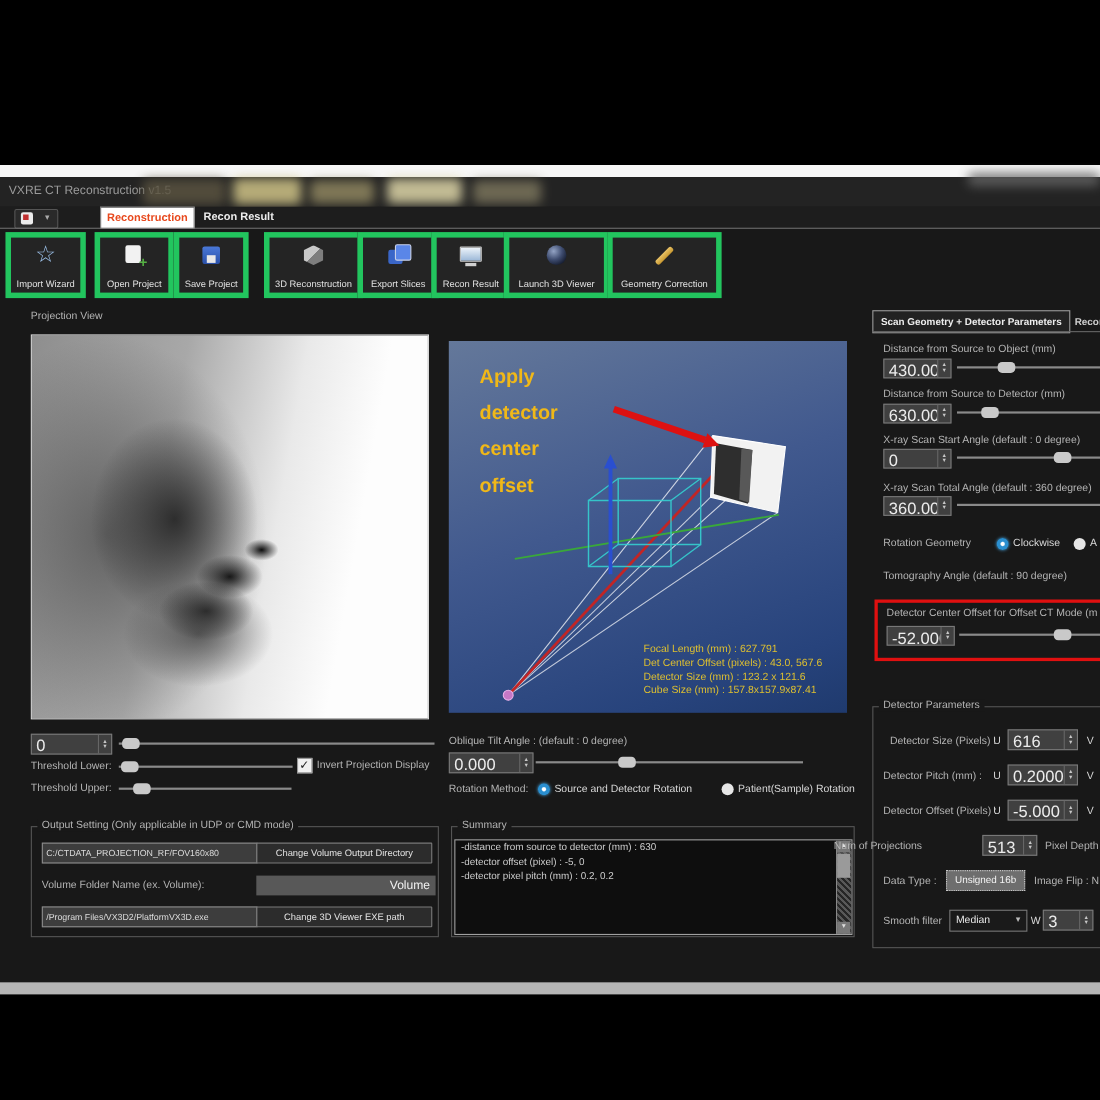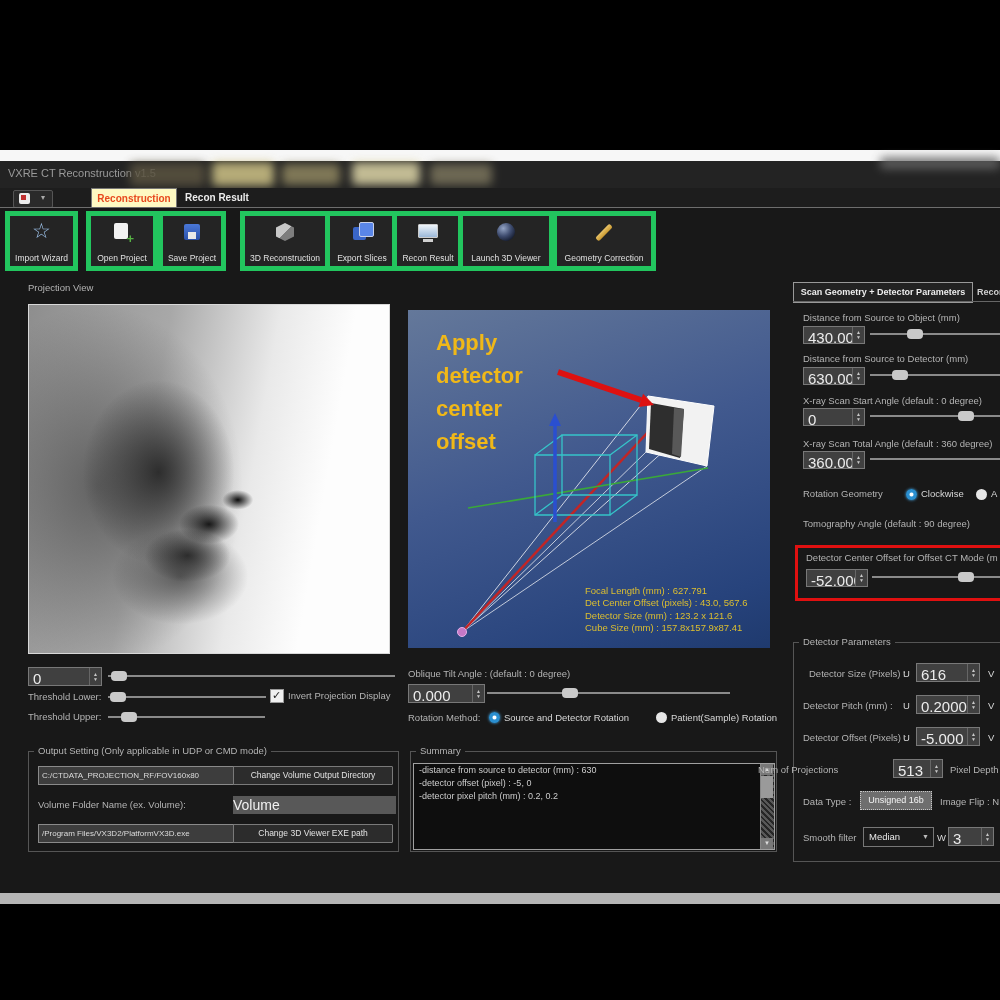--- a/index.html
+++ b/index.html
@@ -14,21 +14,21 @@
   #titlebar{left:0;top:161px;width:1000px;height:27px;background:#232323}
   #win-title{left:8px;top:167px;font-size:11px;color:#9a9a9a;white-space:nowrap}
   .blob{position:absolute;filter:blur(5px);opacity:.85;border-radius:4px}
   #tabrow{left:0;top:188px;width:1000px;height:19px;background:#1d1d1d}
   #tabline{left:0;top:207px;width:1000px;height:1px;background:#6e6e6e}
   #minibtn{left:13px;top:190px;width:38px;height:16px;background:#2a2a2a;border:1px solid #555;border-radius:2px}
   .i-flag{position:absolute;left:5px;top:2px;width:11px;height:11px;background:#ececec;border-radius:2px}
   .i-flag::after{content:"";position:absolute;left:2px;top:2px;width:5px;height:5px;background:#c03030}
   #minicaret{left:27px;top:2px;position:absolute;font-size:8px;color:#aaa}
   .tab{position:absolute;top:188px;height:19px;line-height:19px;text-align:center;font-size:10px;font-weight:bold}
-  #tab-recon{left:91px;width:84px;background:#fef9c3;border:1px solid #777;border-bottom:none;color:#e8491e}
+  #tab-recon{left:91px;width:84px;background:#ffffff;border:1px solid #777;border-bottom:none;color:#e8491e}
   #tab-result{left:178px;width:78px;color:#ececec}
   
   .tbtn{position:absolute;top:211px;height:50px;background:#242424;border:5px solid #22c55e}
   .tbtn .cap{position:absolute;bottom:3px;left:0;width:100%;text-align:center;font-size:8.5px;color:#e0e0e0;white-space:nowrap}
   .icon{position:relative;width:22px;height:22px;margin:5px auto 0}
   .i-star::before{content:"☆";position:absolute;left:0;top:-2px;width:22px;text-align:center;font-size:21px;color:#9cc0e8}
   .i-open::before{content:"";position:absolute;left:3px;top:2px;width:14px;height:16px;background:#f2f2f2;border-radius:2px}
   .i-open::after{content:"+";position:absolute;right:-1px;bottom:-3px;color:#55b043;font-weight:bold;font-size:13px}
   .i-floppy::before{content:"";position:absolute;left:3px;top:3px;width:16px;height:16px;background:linear-gradient(#4a78d8,#2a50a8);border-radius:2px}
   .i-floppy::after{content:"";position:absolute;left:7px;top:11px;width:8px;height:7px;background:#e8e8e8}
@@ -62,21 +62,21 @@
   #xray{left:28px;top:304px;width:360px;height:348px;border:1px solid #d8d8d8;background:
     radial-gradient(22px 14px at 58% 56%, rgba(0,0,0,.95), transparent 70%),
     radial-gradient(40px 26px at 50% 63%, rgba(8,8,8,.9), transparent 75%),
     radial-gradient(55px 34px at 44% 72%, rgba(30,30,30,.85), transparent 78%),
     radial-gradient(95px 115px at 36% 48%, rgba(38,38,38,.92), transparent 80%),
     radial-gradient(85px 60px at 42% 78%, rgba(70,70,70,.8), transparent 80%),
     radial-gradient(165px 205px at 19% 52%, rgba(95,95,95,.95), transparent 88%),
     linear-gradient(100deg,#8e8e8e 0%,#a8a8a8 34%,#e9e9e9 60%,#fdfdfd 78%)}
   #view3d{left:408px;top:310px;width:362px;height:338px;background:
     linear-gradient(160deg,#64789a 0%,#41598e 45%,#27437c 85%,#1f3a6e 100%)}
-  #annot{left:436px;top:326px;font-size:22px;line-height:33px;font-weight:bold;color:#f0b818;white-space:nowrap}
+  #annot{left:436px;top:326px;font-size:18px;line-height:33px;font-weight:bold;color:#f0b818;white-space:nowrap}
   #overlay3d{left:585px;top:585px;font-size:9.5px;line-height:12.4px;color:#ddbf30;white-space:nowrap}
   
   #sumbox{left:413px;top:763px;width:360px;height:85px;background:#0e0e0e;border:1px solid #a0a0a0;overflow:hidden}
   #sumbox .line{font-size:9px;line-height:13px;color:#cccccc;padding-left:5px;white-space:nowrap}
   #sumsb{position:absolute;right:0;top:0;bottom:0;width:13px;
      background:repeating-linear-gradient(45deg,#585858 0 2px,#262626 2px 4px);border-left:1px solid #888}
   .sb-btn{position:absolute;left:0;width:12px;height:11px;background:#787878;color:#ddd;font-size:6px;text-align:center;line-height:11px}
   #sb-up{top:0}#sb-up::after{content:"▲"}
   #sb-dn{bottom:0}#sb-dn::after{content:"▼"}
   #sb-thumb{position:absolute;left:0;top:12px;width:12px;height:22px;background:#9a9a9a}
@@ -84,21 +84,21 @@
   #geo-tab1{left:793px;top:282px;width:178px;height:19px;background:#222;border:1px solid #999;
      color:#ededed;font-size:9px;font-weight:bold;text-align:center;line-height:19px;white-space:nowrap}
   #geo-tab2{left:977px;top:287px;font-size:9px;font-weight:bold;color:#cfcfcf;white-space:nowrap}
   #redbox{left:795px;top:545px;width:215px;height:50px;border:3px solid #e01010}
   #dd-median{left:863px;top:827px;width:64px;height:18px;position:absolute;background:#1a1a1a;border:1px solid #777;
      color:#e8e8e8;font-size:9.5px;line-height:18px;padding-left:5px}
   #dd-median::after{content:"▼";position:absolute;right:4px;top:0;font-size:7px;color:#bbb}
   #dtype{left:860px;top:791px;width:70px;height:17px;position:absolute;background:#6e6e6e;border:1px dotted #c8c8c8;
      color:#f4f4f4;font-size:9px;text-align:center;line-height:17px;white-space:nowrap}
   #volinput{left:233px;top:796px;width:158px;height:18px;position:absolute;background:#585858;color:#f0f0f0;
-     font-size:14px;text-align:left;line-height:18px;padding-right:5px}
+     font-size:11px;text-align:right;line-height:18px;padding-right:5px}
   #strip-bottom{left:0;top:893px;width:1000px;height:11px;background:#b5b5b5}
 </style>
 </head>
 <body>
 
 <div id="strip-top" class="a"></div>
 <div id="appbg" class="a"></div>
 <div id="titlebar" class="a"></div>
 <div id="win-title" class="a">VXRE CT Reconstruction v1.5</div>
 

